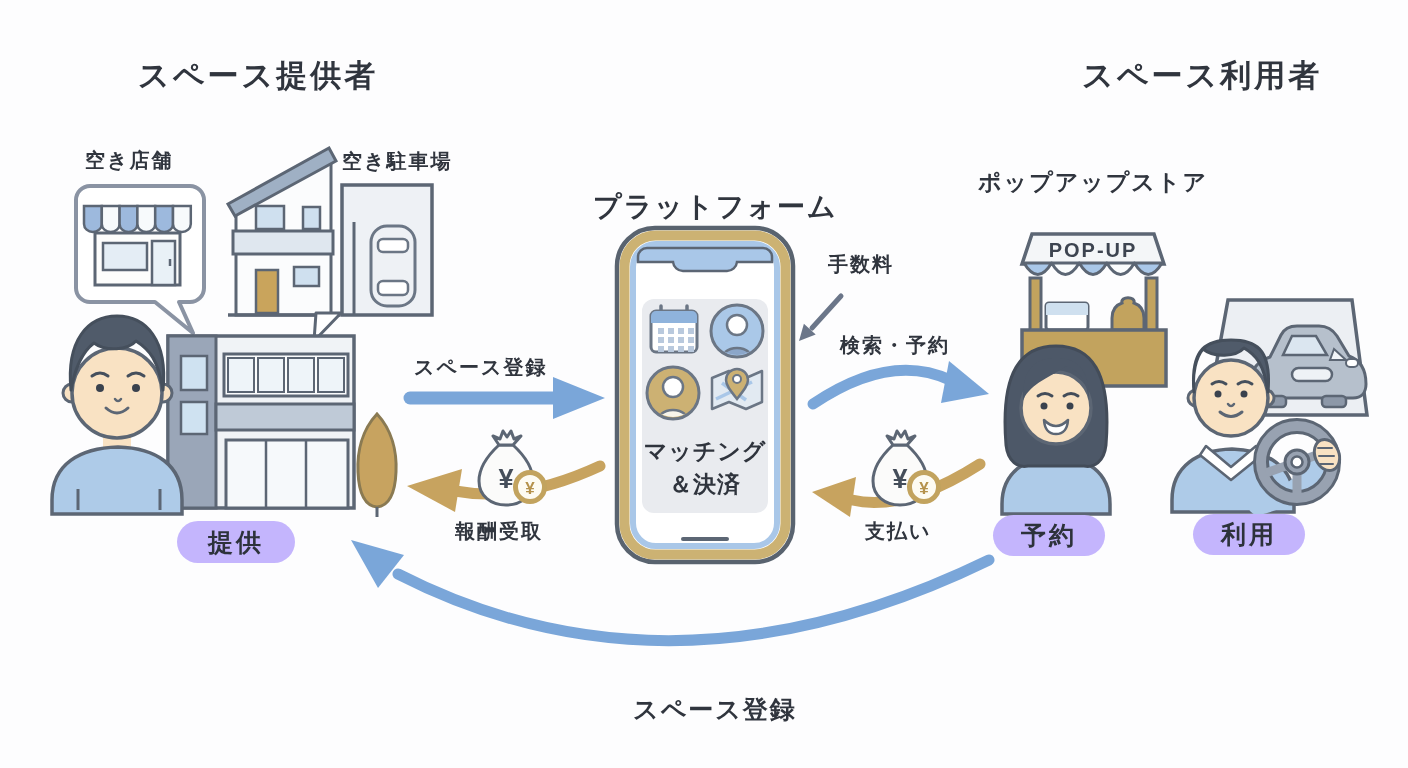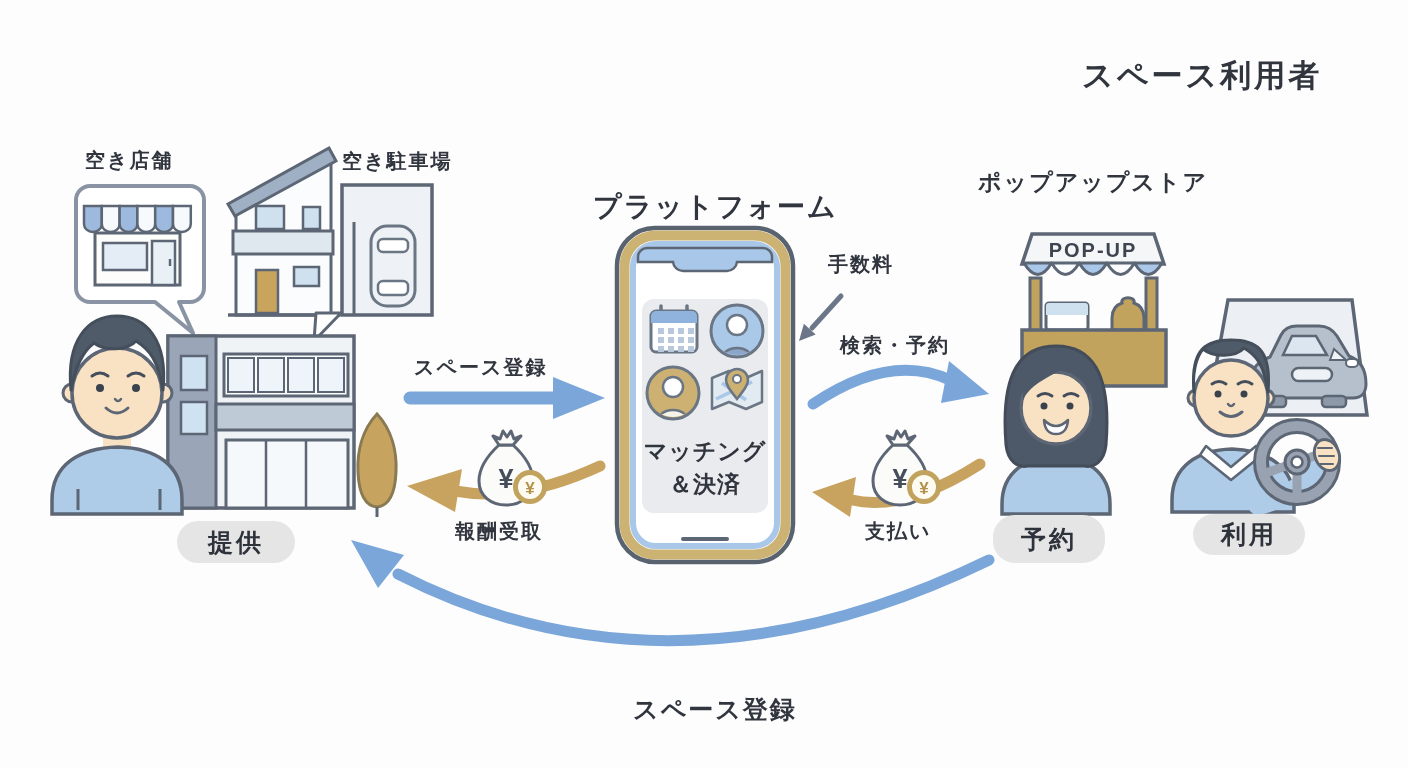--- a/index.html
+++ b/index.html
@@ -4,21 +4,21 @@
 <style>
   html,body{margin:0;padding:0;background:#fff;}
   body{font-family:"Liberation Sans","DejaVu Sans",sans-serif;}
   .canvas{position:relative;width:1408px;height:768px;background:#fdfdfe;overflow:hidden;}
   .art{position:absolute;left:0;top:0;width:1408px;height:768px;}
   .lbl{position:absolute;color:#30353e;font-weight:800;white-space:nowrap;letter-spacing:2px;}
   .title{font-size:31px;letter-spacing:3px;}
   .lbl-md{font-size:20px;}
   .lbl-sm{font-size:23px;}
   .lbl-center{text-align:center;}
-  .pill{position:absolute;background:#e5e5e5;border-radius:22px;display:flex;align-items:center;justify-content:center;
+  .pill{position:absolute;background:#c4b5fd;border-radius:22px;display:flex;align-items:center;justify-content:center;
         font-size:25px;font-weight:800;color:#2d323b;letter-spacing:3px;text-align:center;}
   svg text{font-family:"Liberation Sans","DejaVu Sans",sans-serif;}
 </style>
 </head>
 <body>
 
 <div class="canvas">
 
 <svg class="art" viewBox="0 0 1408 768">
   <defs>
@@ -268,40 +268,41 @@
       <path d="M1023,400 C1022,368 1036,358 1056,358 C1076,358 1090,368 1089,400 C1086,378 1078,370 1066,366 C1050,378 1032,382 1023,400 Z" fill="#4d5868"></path>
       <path d="M1038,396 q7,-5 14,0" fill="none" stroke="#434c59" stroke-width="3" stroke-linecap="round"></path>
       <path d="M1064,396 q7,-5 14,0" fill="none" stroke="#434c59" stroke-width="3" stroke-linecap="round"></path>
       <circle cx="1044" cy="406" r="3.5" fill="#3a424e"></circle>
       <circle cx="1070" cy="406" r="3.5" fill="#3a424e"></circle>
       <path d="M1044,420 q12,12 24,0 q-1,14 -12,14 q-11,0 -12,-14 z" fill="#fff" stroke="#5c6674" stroke-width="2.5" stroke-linejoin="round"></path>
     </g>
   </g>
 </svg>
 
+<div class="lbl title" style="left:138px;top:55px;">スペース提供者</div>
 <div class="lbl title" style="left:1046px;top:55px;margin-left:36px;">スペース利用者</div>
 
 <div class="lbl lbl-md" style="left:85px;top:147px;">空き店舗</div>
 <div class="lbl lbl-md" style="left:342px;top:148px;">空き駐車場</div>
 
 <div class="lbl" style="left:593px;top:188px;font-size:28px;letter-spacing:2px;">プラットフォーム</div>
 
 <div class="lbl lbl-md" style="left:828px;top:251px;">手数料</div>
 <div class="lbl lbl-md" style="left:414px;top:354px;">スペース登録</div>
 <div class="lbl lbl-md" style="left:840px;top:332px;">検索・予約</div>
 <div class="lbl lbl-md" style="left:455px;top:518px;">報酬受取</div>
 <div class="lbl lbl-md" style="left:865px;top:518px;">支払い</div>
 
 <div class="lbl lbl-sm lbl-center" style="left:975px;top:167px;width:236px;">ポップアップストア</div>
 
 <div class="lbl" style="left:630px;top:693px;width:170px;text-align:center;font-size:25px;">スペース登録</div>
 
 <div class="pill" style="left:177px;top:521px;width:118px;height:42px;">
   <span>提供</span>
 </div>
-<div class="pill" style="left:993px;top:515px;width:112px;height:48px;">
+<div class="pill" style="left:993px;top:515px;width:112px;height:41px;">
   <span>予約</span>
 </div>
 <div class="pill" style="left:1193px;top:514px;width:112px;height:41px;">
   <span>利用</span>
 </div>
 
 </div>
 
 </body></html>

